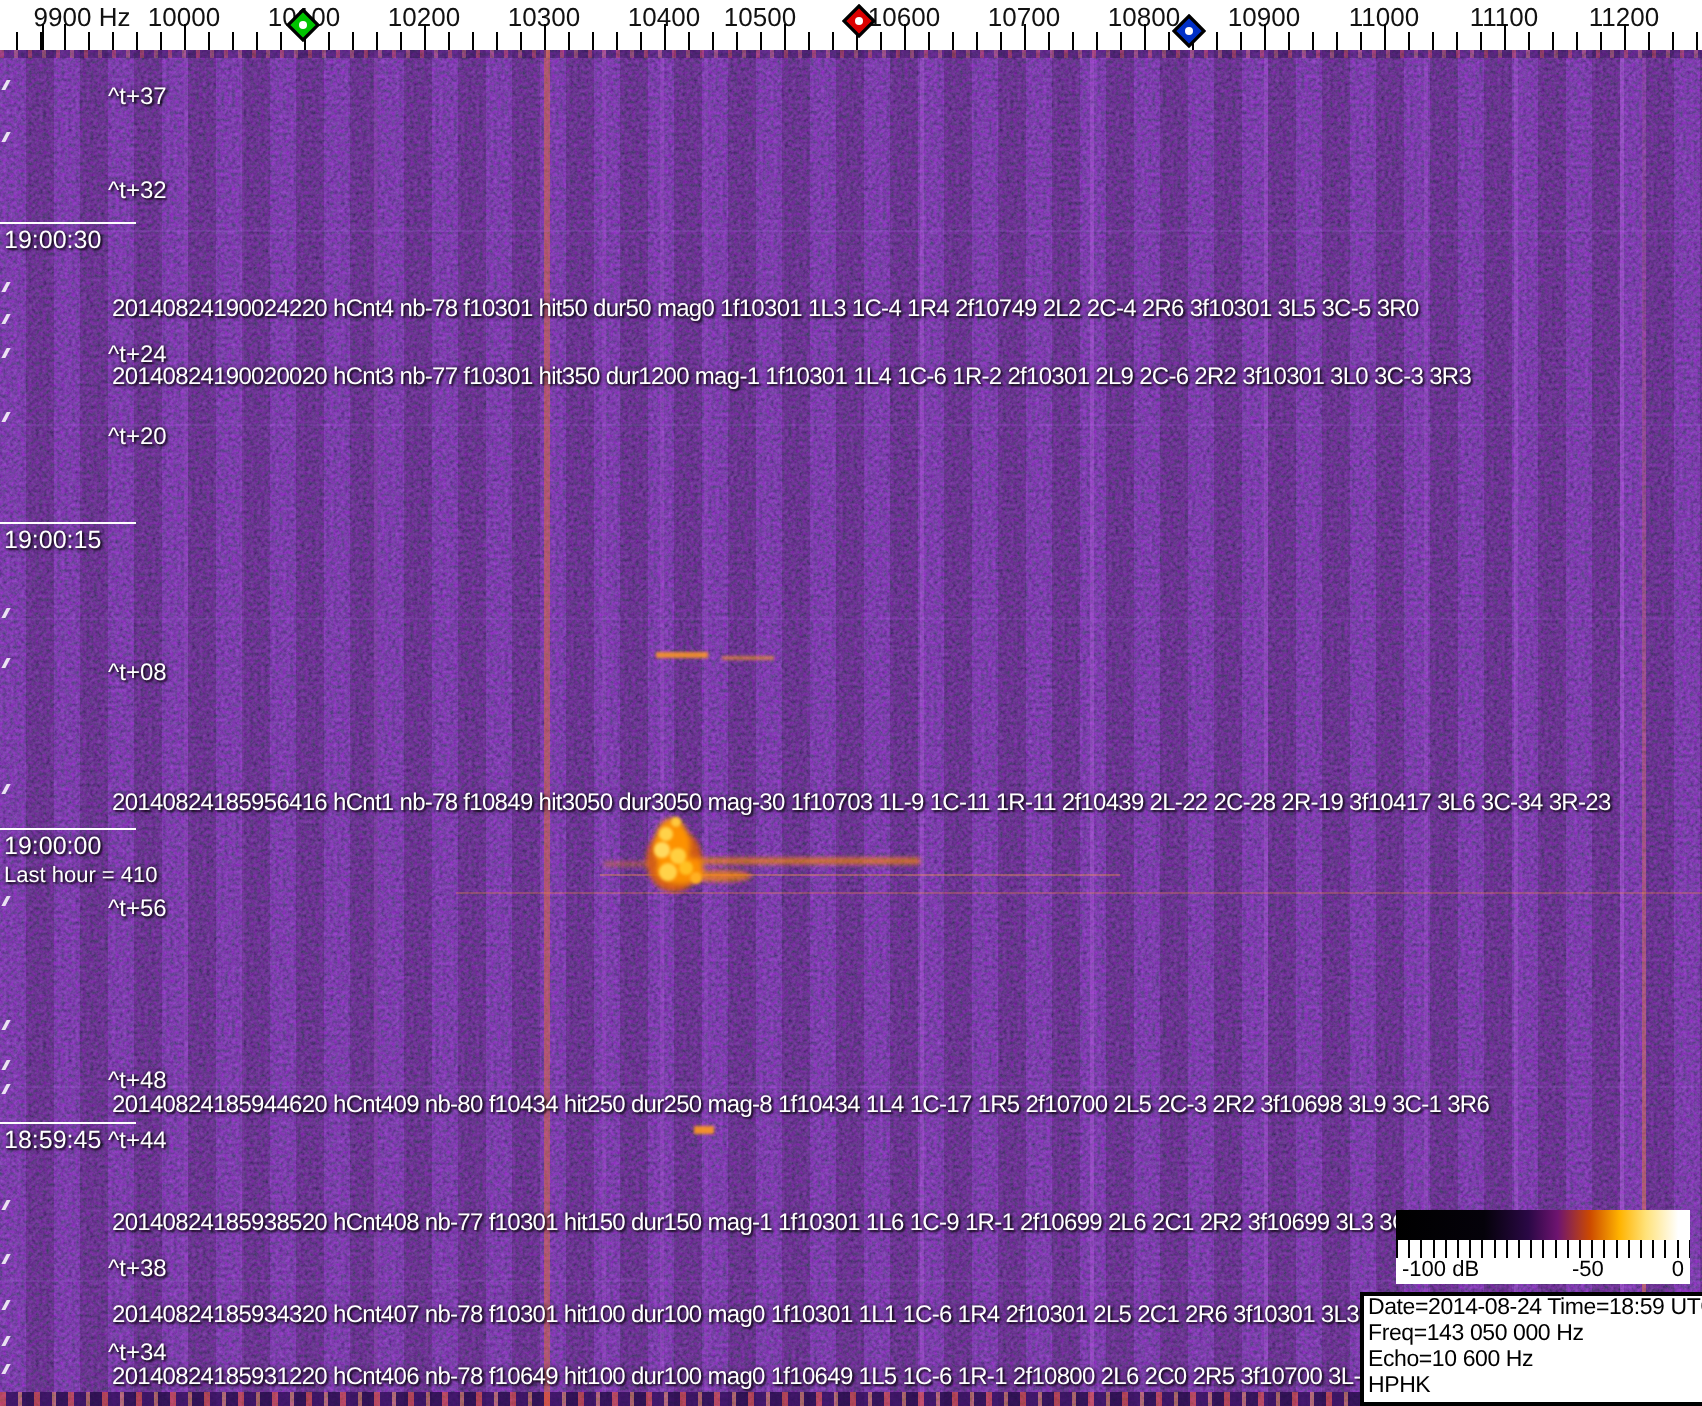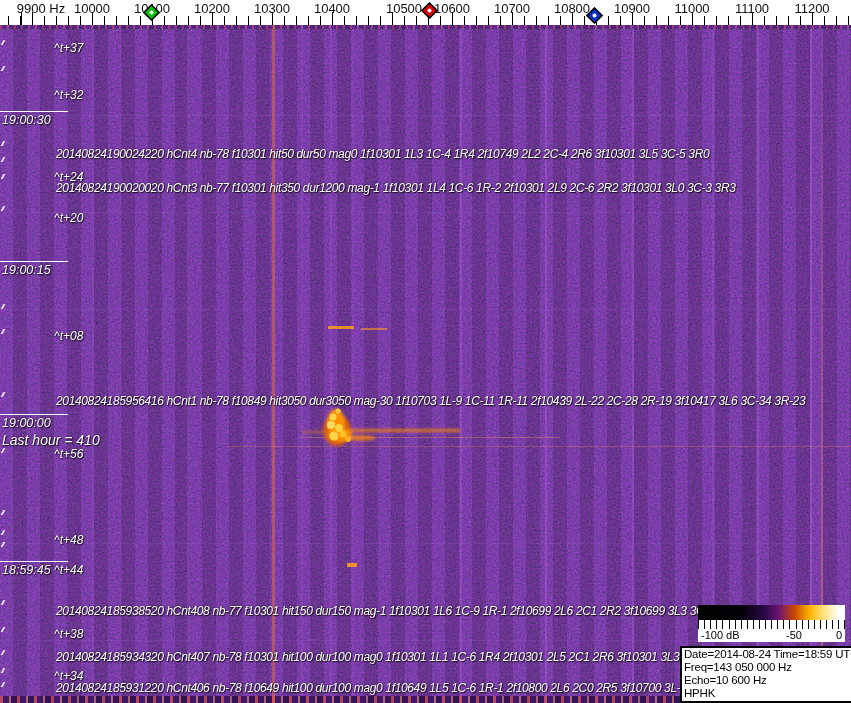--- a/index.html
+++ b/index.html
@@ -51,25 +51,25 @@
       linear-gradient(rgba(190,120,255,.11),rgba(190,120,255,.11)),
       linear-gradient(rgba(190,120,255,.10),rgba(190,120,255,.10));
     background-size:851px 1px,851px 1px,851px 1px,851px 1px,851px 1px;
     background-position:0 90px,0 187px,0 284px,0 518px,0 615px;}
   .top-edge{left:0;top:0;width:851px;height:4px;opacity:.8;
     background:repeating-linear-gradient(90deg,rgba(210,70,35,.45) 0 2px,rgba(60,20,95,.55) 2px 7px,rgba(225,125,45,.35) 7px 9px,rgba(40,12,75,.55) 9px 14px);}
   .bottom-edge{left:0;top:671px;width:851px;height:7px;
     background:repeating-linear-gradient(90deg,rgba(230,80,40,.55) 0 3px,rgba(50,14,90,.8) 3px 9px,rgba(255,165,45,.4) 9px 11px,rgba(35,10,70,.8) 11px 17px);}
   
   .ov{position:absolute;color:#fff;white-space:nowrap;
-    text-shadow:0 0 2px rgba(0,0,0,.8),1px 1px 1px rgba(0,0,0,.7);font-style:italic;}
+    text-shadow:0 0 2px rgba(0,0,0,.8),1px 1px 1px rgba(0,0,0,.7);}
   .det{font-size:12px;letter-spacing:-0.35px;left:56px;}
   .tm{font-size:12px;left:54px;}
   .time-label{font-size:12.5px;left:0;width:66px;border-top:1px solid #fff;padding:1px 0 0 2px;}
-  .lasthour{font-size:14px;left:2px;}
+  .lasthour{font-size:11px;left:2px;}
   .ltick{position:absolute;left:2px;width:2px;height:5px;background:#fff;opacity:.85;transform:skewX(-28deg);}
   
   .colorbar{position:absolute;left:698px;top:605px;width:147px;height:37px;background:#fff;}
   .cb-grad{position:absolute;left:0;top:0;width:147px;height:15px;
     background:linear-gradient(90deg,#000 0%,#05020a 30%,#2a0845 45%,#6e1470 55%,#cc4a00 66%,#ffb300 76%,#ffe27a 85%,#fff 96%);}
   .cb-ticks{position:absolute;left:0;top:15px;width:147px;height:9px;background:#fff;
     background-image:repeating-linear-gradient(90deg,#000 0 1px,transparent 1px 6.1px);}
   .cb-label{position:absolute;top:24px;font-size:11px;color:#000;white-space:nowrap;}
   
   .info-box{position:absolute;left:680px;top:646px;width:167px;height:53px;background:#fff;
@@ -81,21 +81,21 @@
 
 <div id="app">
 
   <div class="freq-axis">
     <span class="axis-label" style="left:41px">9900 Hz</span>
     <span class="axis-label" style="left:92px">10000</span>
     <span class="axis-label" style="left:152px">10100</span>
     <span class="axis-label" style="left:212px">10200</span>
     <span class="axis-label" style="left:272px">10300</span>
     <span class="axis-label" style="left:332px">10400</span>
-    <span class="axis-label" style="left:404px">10500</span>
+    <span class="axis-label" style="left:380px">10500</span>
     <span class="axis-label" style="left:452px">10600</span>
     <span class="axis-label" style="left:512px">10700</span>
     <span class="axis-label" style="left:572px">10800</span>
     <span class="axis-label" style="left:632px">10900</span>
     <span class="axis-label" style="left:692px">11000</span>
     <span class="axis-label" style="left:752px">11100</span>
     <span class="axis-label" style="left:812px">11200</span>
     <div class="minor-ticks"></div>
     <div class="major-ticks"></div>
     <div class="diamond" style="left:143px;top:4px">
@@ -201,20 +201,21 @@
   <div class="ov tm" style="top:329px">^t+08</div>
   <div class="ov tm" style="top:447px">^t+56</div>
   <div class="ov tm" style="top:533px">^t+48</div>
   <div class="ov tm" style="top:563px">^t+44</div>
   <div class="ov tm" style="top:627px">^t+38</div>
   <div class="ov tm" style="top:669px">^t+34</div>
 
   <div class="ov det" style="top:147px">20140824190024220 hCnt4 nb-78 f10301 hit50 dur50 mag0 1f10301 1L3 1C-4 1R4 2f10749 2L2 2C-4 2R6 3f10301 3L5 3C-5 3R0</div>
   <div class="ov det" style="top:181px">20140824190020020 hCnt3 nb-77 f10301 hit350 dur1200 mag-1 1f10301 1L4 1C-6 1R-2 2f10301 2L9 2C-6 2R2 3f10301 3L0 3C-3 3R3</div>
   <div class="ov det" style="top:394px">20140824185956416 hCnt1 nb-78 f10849 hit3050 dur3050 mag-30 1f10703 1L-9 1C-11 1R-11 2f10439 2L-22 2C-28 2R-19 3f10417 3L6 3C-34 3R-23</div>
+  <div class="ov det" style="top:545px">20140824185944620 hCnt409 nb-80 f10434 hit250 dur250 mag-8 1f10434 1L4 1C-17 1R5 2f10700 2L5 2C-3 2R2 3f10698 3L9 3C-1 3R6</div>
   <div class="ov det" style="top:604px">20140824185938520 hCnt408 nb-77 f10301 hit150 dur150 mag-1 1f10301 1L6 1C-9 1R-1 2f10699 2L6 2C1 2R2 3f10699 3L3 3C-4 3R3</div>
   <div class="ov det" style="top:650px">20140824185934320 hCnt407 nb-78 f10301 hit100 dur100 mag0 1f10301 1L1 1C-6 1R4 2f10301 2L5 2C1 2R6 3f10301 3L3 3C-3</div>
   <div class="ov det" style="top:681px">20140824185931220 hCnt406 nb-78 f10649 hit100 dur100 mag0 1f10649 1L5 1C-6 1R-1 2f10800 2L6 2C0 2R5 3f10700 3L-1 3C-1</div>
 
   <div class="colorbar">
     <div class="cb-grad"></div>
     <div class="cb-ticks"></div>
     <span class="cb-label" style="left:3px">-100 dB</span>
     <span class="cb-label" style="left:88px">-50</span>
     <span class="cb-label" style="right:3px">0</span>

